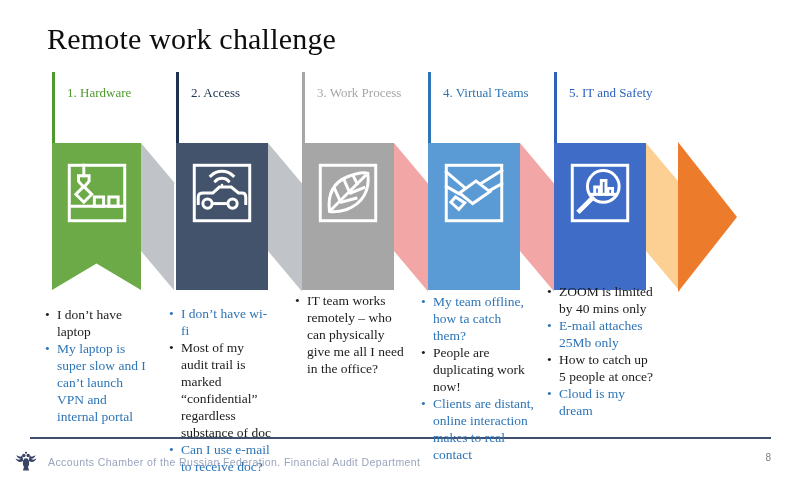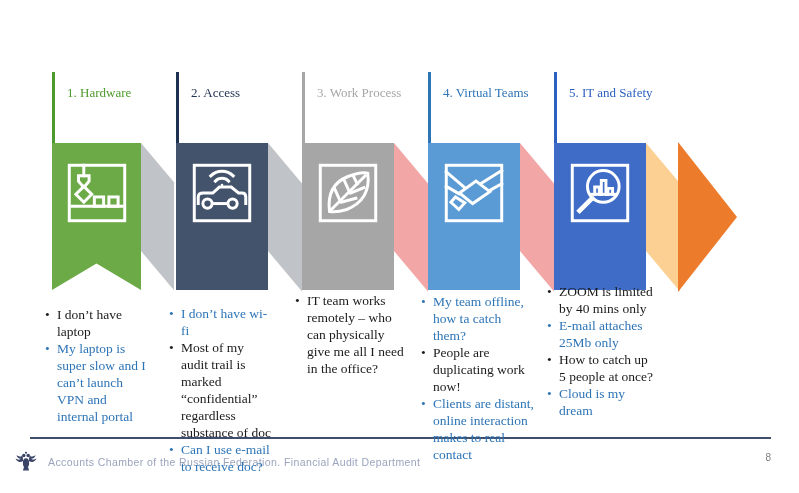--- a/index.html
+++ b/index.html
@@ -43,20 +43,21 @@
                font-size:10.5px;color:var(--footerText,#9aa4bd);letter-spacing:.4px;}
   .page-num{position:absolute;right:28px;top:452px;font-family:"Liberation Sans",sans-serif;
             font-size:10px;color:var(--pageNum,#7f7f7f);}
   .icon{stroke:#fff;fill:none;stroke-width:4.5;stroke-linecap:square;stroke-linejoin:miter;}
 </style>
 </head>
 <body>
 
 <div class="slide" style="--blueText: #2e75b6; --orange: #ec7c2c; --footerLine: #3f4e6b; --footerText: #9aa4bd; --pageNum: #7f7f7f;">
 
+  <h1 class="title">Remote work challenge</h1>
 
   <div class="column c0" style="--accent: #4f9a2e; --banner: #6caa47; --band: #c0c3c7;">
     <div class="hdr-line"></div>
     <div class="hdr-label">1. Hardware</div>
     <div class="band"></div>
     <div class="banner">
       <svg class="icon" width="66" height="66" viewBox="0 0 100 100">
         <rect x="8" y="8" width="84" height="84"></rect>
         <path d="M30,8 L30,24"></path>
         <path d="M22,24 L38,24 M22,24 L22,32 L27,38 M38,24 L38,32 L33,38"></path>

